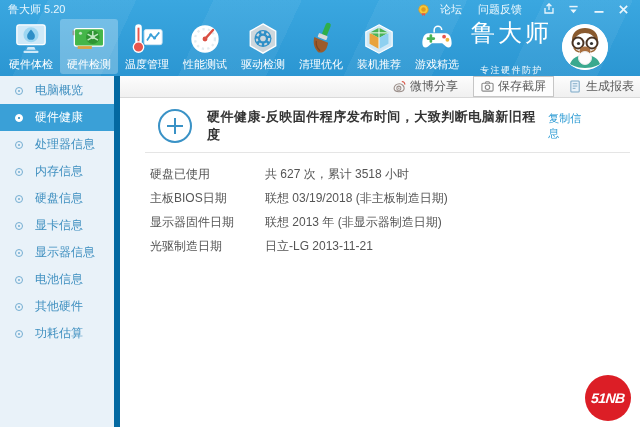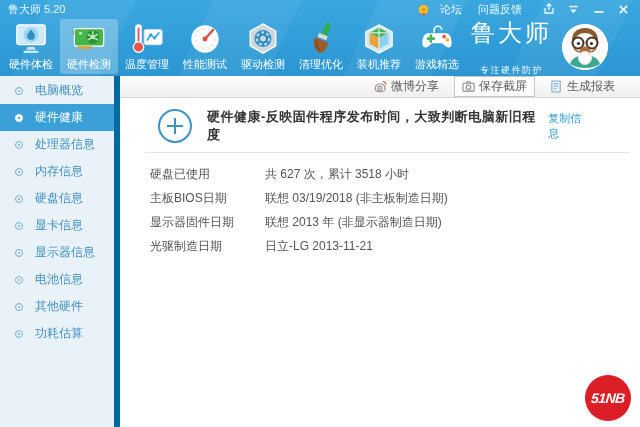--- a/index.html
+++ b/index.html
@@ -40,21 +40,21 @@
   .sidebar { width:120px; background:#e9f2f9; border-right:6px solid #0369a1; padding-top:1px; }
   .side-item { height:27px; display:flex; align-items:center; padding-left:15px; gap:12px; font-size:12px; color:#4090c0; }
   .bullet { width:8px; height:8px; border:1px solid #75aed2; border-radius:50%; position:relative; flex:none; }
   .bullet::after { content:""; position:absolute; left:2px; top:2px; width:2px; height:2px; border-radius:50%; background:#75aed2; }
   .side-item.selected { background:#3aa0d7; color:#fff; }
   .side-item.selected .bullet { border-color:#fff; background:#fff; }
   .side-item.selected .bullet::after { background:#1d7fb5; }
 
   .content { flex:1; display:flex; flex-direction:column; background:#fff; position:relative; }
   .actionbar { height:22px; flex:none; background:linear-gradient(#fdfdfd,#f0f0f0); border-bottom:1px solid #d9d9d9;
-    display:flex; align-items:center; justify-content:flex-end; gap:15px; padding-right:25px; }
+    display:flex; align-items:center; justify-content:flex-end; gap:15px; padding-right:6px; }
   .act-btn { display:flex; align-items:center; gap:4px; font-size:12px; color:#5a5a5a; }
   .act-btn.framed { border:1px solid #c6c6c6; background:#fdfdfd; padding:1px 7px; }
   .act-btn svg { display:block; }
 
   .main { flex:1; position:relative; }
   .main-header { display:flex; align-items:center; margin:10px 0 0 38px; height:36px; }
   .plus-circle { width:34px; height:34px; border:2px solid #3a92c6; border-radius:50%; position:relative; flex:none; }
   .plus-circle::before { content:""; position:absolute; left:7px; top:14px; width:16px; height:2px; background:#3a92c6; }
   .plus-circle::after { content:""; position:absolute; left:14px; top:7px; width:2px; height:16px; background:#3a92c6; }
   .main-title { margin-left:15px; font-size:13px; font-weight:bold; color:#333; letter-spacing:.5px; }

